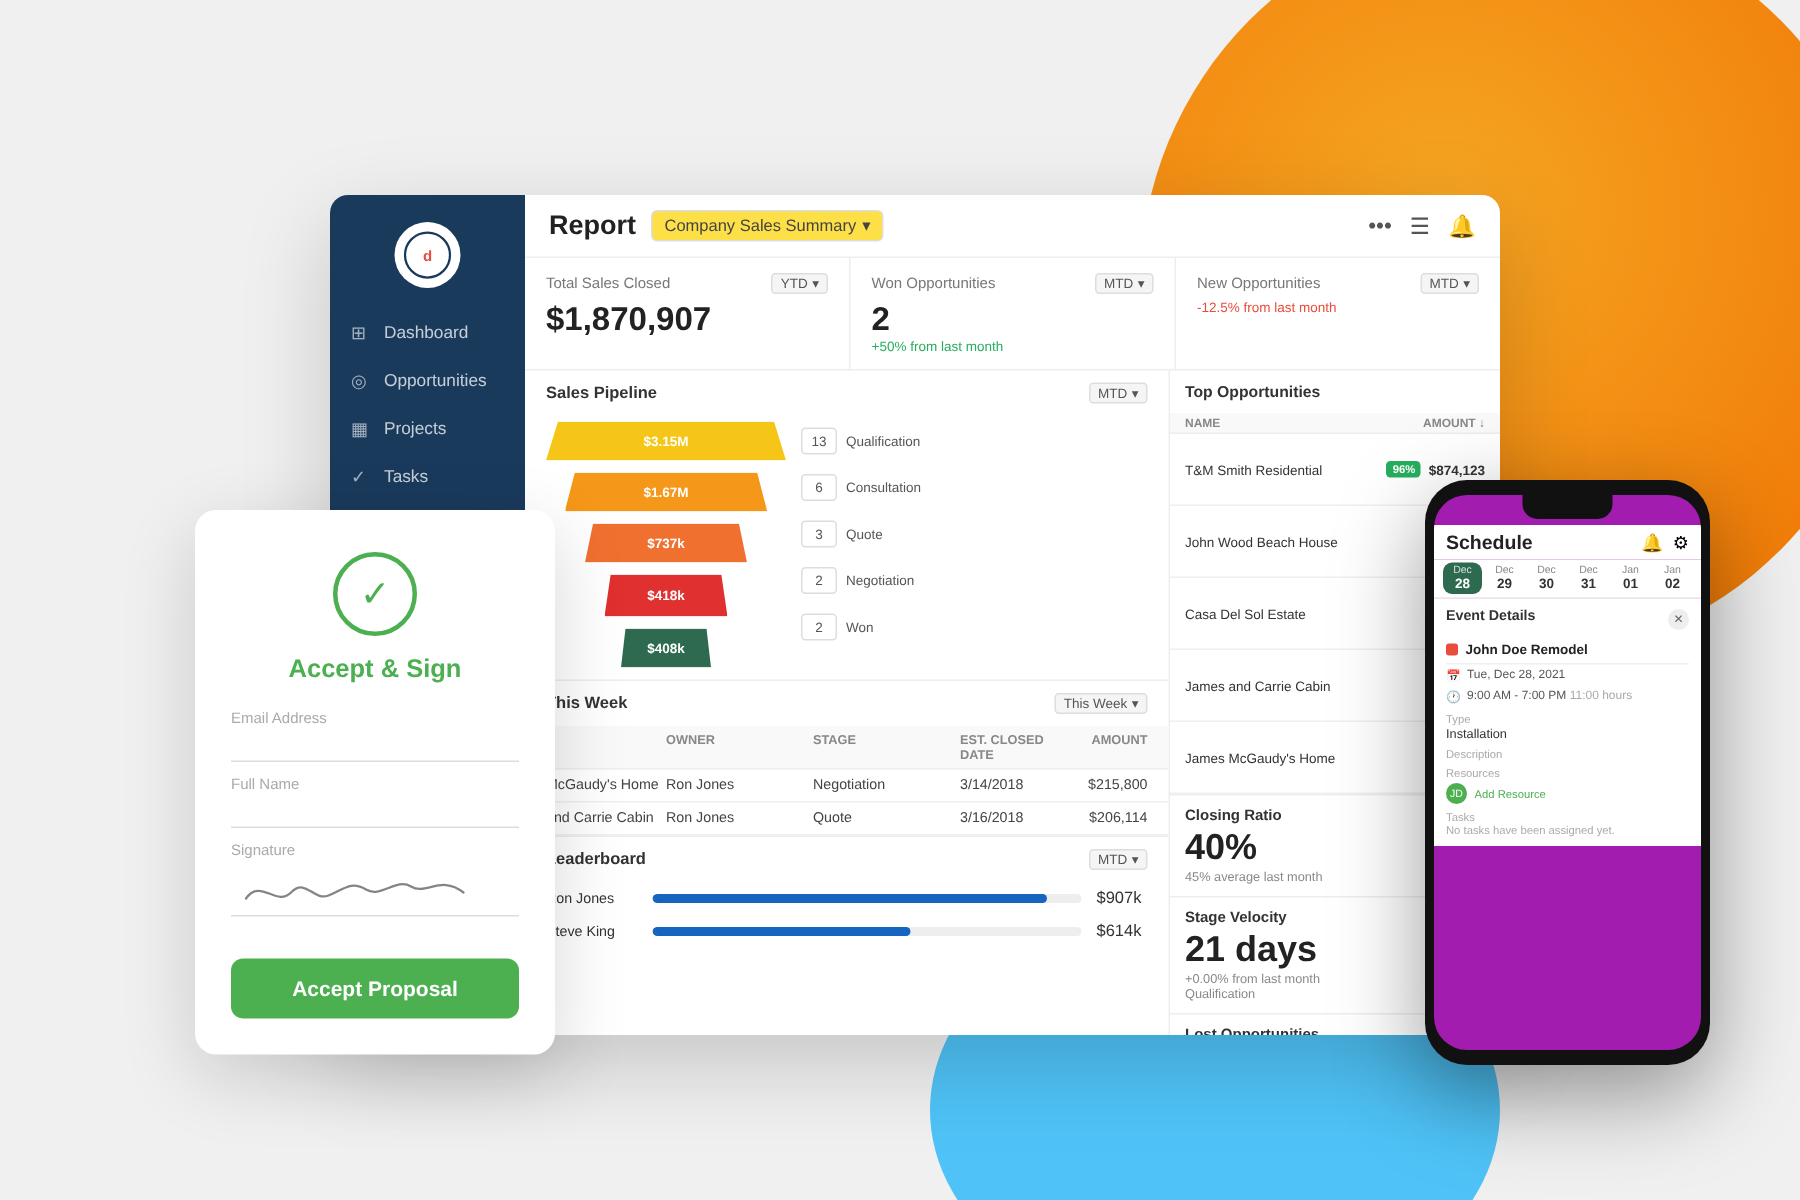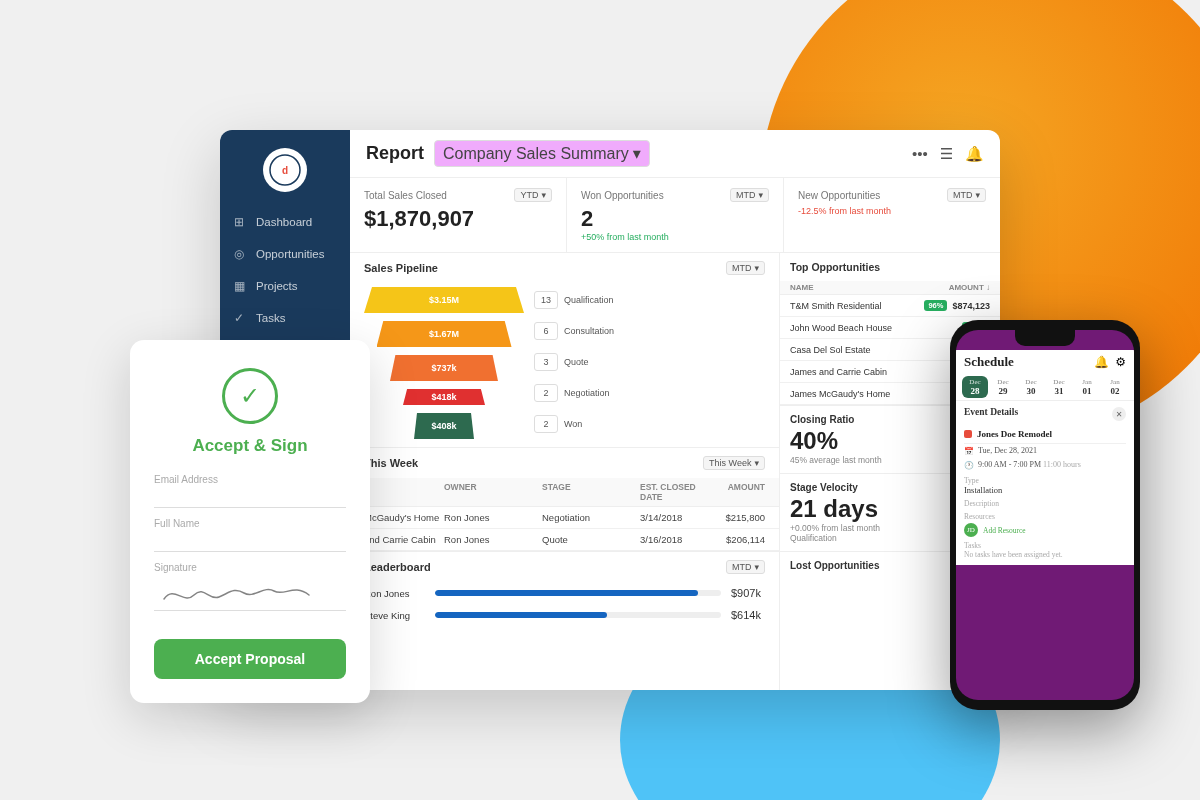--- a/index.html
+++ b/index.html
@@ -119,25 +119,25 @@
     }
     .report-title {
       font-size: 18px;
       font-weight: 600;
       color: #222;
     }
     .dropdown-btn {
       display: flex;
       align-items: center;
       gap: 4px;
-      background: #f0abfc;
+      background: #fde047;
       border: 1px solid #ddd;
       border-radius: 4px;
       padding: 3px 8px;
-      font-size: 16px;
+      font-size: 11px;
       color: #444;
       cursor: pointer;
     }
     .top-bar-icons {
       margin-left: auto;
       display: flex;
       align-items: center;
       gap: 12px;
       color: #555;
       font-size: 15px;
@@ -376,21 +376,21 @@
       font-size: 9px;
       color: #333;
       flex: 1;
     }
     .opp-badge {
       font-size: 7.5px;
       font-weight: 700;
       color: #fff;
       border-radius: 3px;
       padding: 1px 4px;
-      margin: 0 5px;
+      margin: 13px 5px;
     }
     .opp-amount {
       font-size: 9px;
       color: #333;
       font-weight: 600;
     }
 
     
     .stat-section {
       border-top: 1px solid #eee;
@@ -499,24 +499,23 @@
       background: #111;
       border-radius: 28px;
       box-shadow: 0 20px 60px rgba(0,0,0,0.4);
       z-index: 5;
       overflow: hidden;
       padding: 10px 6px;
     }
     .phone-screen {
       width: 100%;
       height: 100%;
-      background: #701a75;
+      background: #a21caf;
       border-radius: 22px;
       overflow: hidden;
-      font-family: Liberation Serif, serif;
     }
     .phone-notch {
       width: 60px;
       height: 16px;
       background: #111;
       border-radius: 0 0 10px 10px;
       margin: 0 auto 4px;
     }
     .phone-header {
       background: #fff;
@@ -757,21 +756,21 @@
             <span>MTD</span>
             <span>▾</span>
           </button>
         </div>
 
         <div class="funnel-container">
           <div class="funnel-chart">
             <div class="funnel-tier" style="width:160px;height:26px;background:#f5c518;">$3.15M</div>
             <div class="funnel-tier" style="width:135px;height:26px;background:#f59718;">$1.67M</div>
             <div class="funnel-tier" style="width:108px;height:26px;background:#f07030;">$737k</div>
-            <div class="funnel-tier" style="width:82px;height:16px;background:#e03030;">$418k</div>
+            <div class="funnel-tier" style="width:82px;height:28px;background:#e03030;">$418k</div>
             <div class="funnel-tier" style="width:60px;height:26px;background:#2d6a4f;">$408k</div>
           </div>
           <div class="funnel-meta">
             <div class="funnel-row">
               <div class="funnel-count">13</div>
               <span class="funnel-stage">Qualification</span>
             </div>
             <div class="funnel-row">
               <div class="funnel-count">6</div>
               <span class="funnel-stage">Consultation</span>
@@ -972,21 +971,21 @@
     </div>
 
     <div class="event-panel" style="background:#fff;">
       <div style="display:flex;justify-content:space-between;align-items:center;margin-bottom:4px">
         <span class="event-panel-title">Event Details</span>
         <div class="phone-close-btn">✕</div>
       </div>
 
       <div class="event-item">
         <div class="event-dot" style="background:#e74c3c"></div>
-        <span class="event-name">Jones Doe Remodel</span>
+        <span class="event-name">John Doe Remodel</span>
       </div>
 
       <div class="event-detail-row">
         <span class="event-detail-icon">📅</span>
         <span class="event-detail-text">Tue, Dec 28, 2021</span>
       </div>
 
       <div class="event-detail-row">
         <span class="event-detail-icon">🕐</span>
         <span class="event-detail-text">

